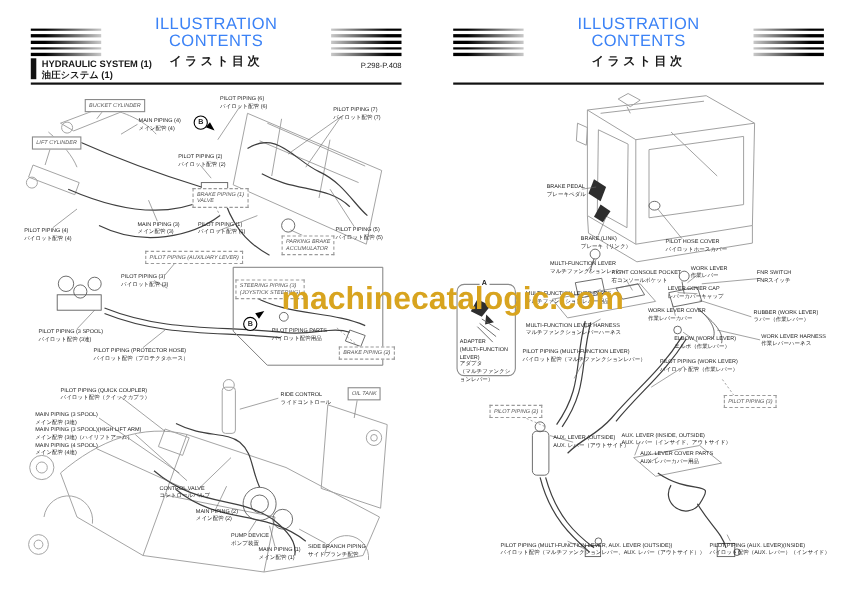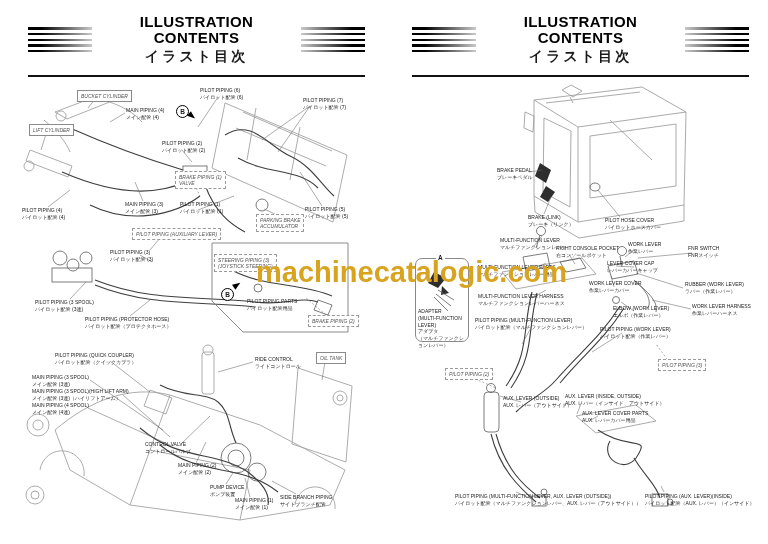--- a/index.html
+++ b/index.html
@@ -11,22 +11,22 @@
   #page-1{left:0}
   #page-2{left:384px}
 
   
   .banner{position:absolute;top:14px;left:28px;right:19px;display:flex;align-items:center;gap:6px}
   .stripes{width:64px;height:25px;display:flex;flex-direction:column;justify-content:space-between;flex:0 0 64px}
   .stripes i{display:block;height:2.5px}
   .stripes.fade-out-left i{background:linear-gradient(to right,#000 20%,#c9c9c9)}
   .stripes.fade-out-right i{background:linear-gradient(to left,#000 20%,#c9c9c9)}
   .banner-text{flex:1;text-align:center}
-  .banner-title{font-size:15px;font-weight:700;letter-spacing:.4px;color:#000000;line-height:1.05}
-  .banner-sub{font-size:14px;font-weight:700;letter-spacing:3px;margin-top:2px}
+  .banner-title{font-size:15px;font-weight:400;letter-spacing:.4px;color:#3b82f6;line-height:1.05}
+  .banner-sub{font-size:11px;font-weight:700;letter-spacing:3px;margin-top:2px}
 
   
   .section-head{position:absolute;top:53px;left:28px;right:19px;display:flex;align-items:flex-start}
   .section-bar{width:5px;height:19px;background:#111;margin-right:5px;flex:0 0 5px}
   .sec-en,.sec-jp{font-size:8.5px;font-weight:700;line-height:1.2}
   .page-range{margin-left:auto;font-size:7px;padding-top:4px;color:#222}
   .rule{position:absolute;top:75px;left:28px;right:19px;border-top:2.4px solid #111}
 
   .art{position:absolute;left:0;top:0}
 
@@ -63,20 +63,28 @@
       <div class="banner-title">ILLUSTRATION CONTENTS</div>
       <div class="banner-sub">イラスト目次</div>
     </div>
     <div class="stripes fade-out-right">
         <i></i>
         <i></i>
         <i></i>
         <i></i>
         <i></i>
       </div>
+  </div>
+  <div class="section-head">
+    <div class="section-bar"></div>
+    <div>
+      <div class="sec-en">HYDRAULIC SYSTEM (1)</div>
+      <div class="sec-jp">油圧システム (1)</div>
+    </div>
+    <div class="page-range">P.298-P.408</div>
   </div>
   <div class="rule"></div>
 
   <svg class="art" width="384" height="544" viewBox="0 0 384 544">
 
     <g fill="none" stroke="#a3a3a3" stroke-width="0.9" stroke-linejoin="round">
       <path d="M55,112 L100,95 L112,101 L67,119 Z"></path>
       <circle cx="61" cy="116" r="5"></circle>
       <path d="M100,99 C122,105 134,113 142,122"></path>
       <path d="M30,150 L72,166 L68,177 L26,161 Z"></path>

